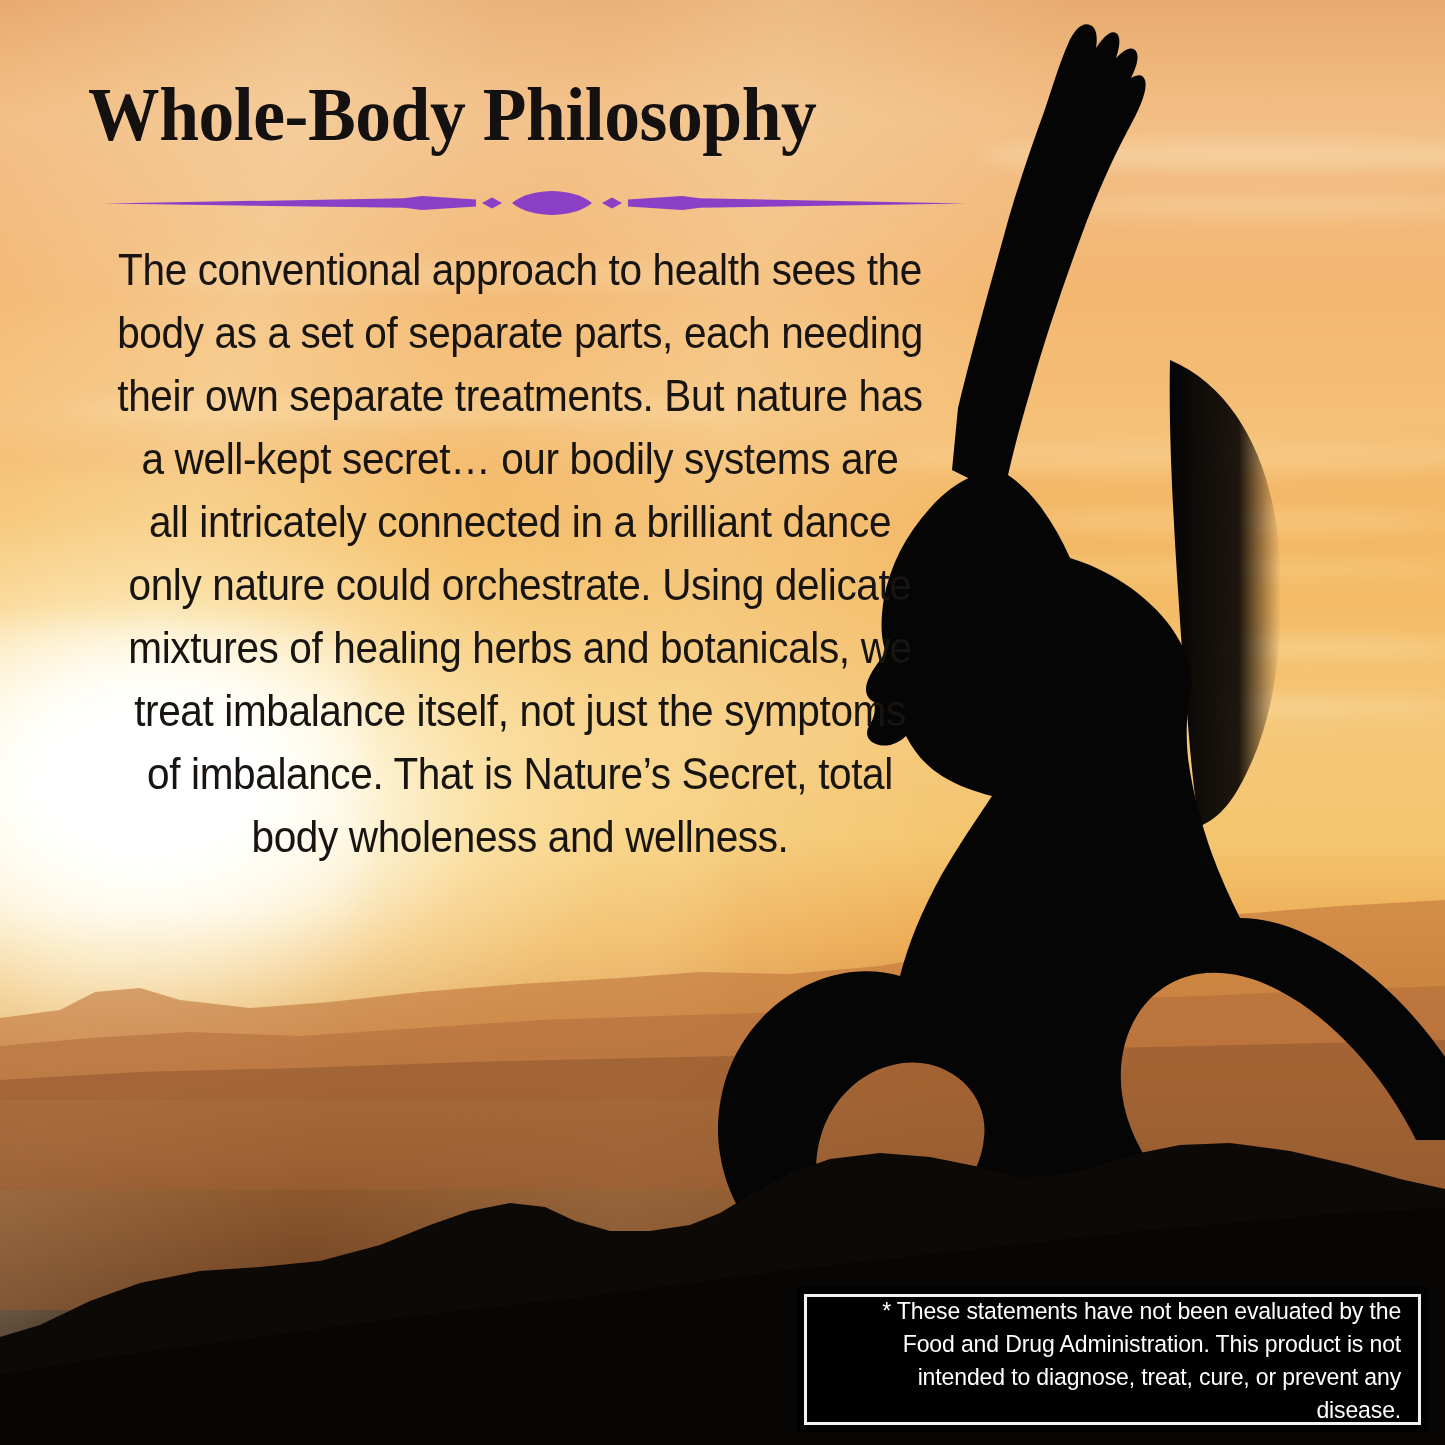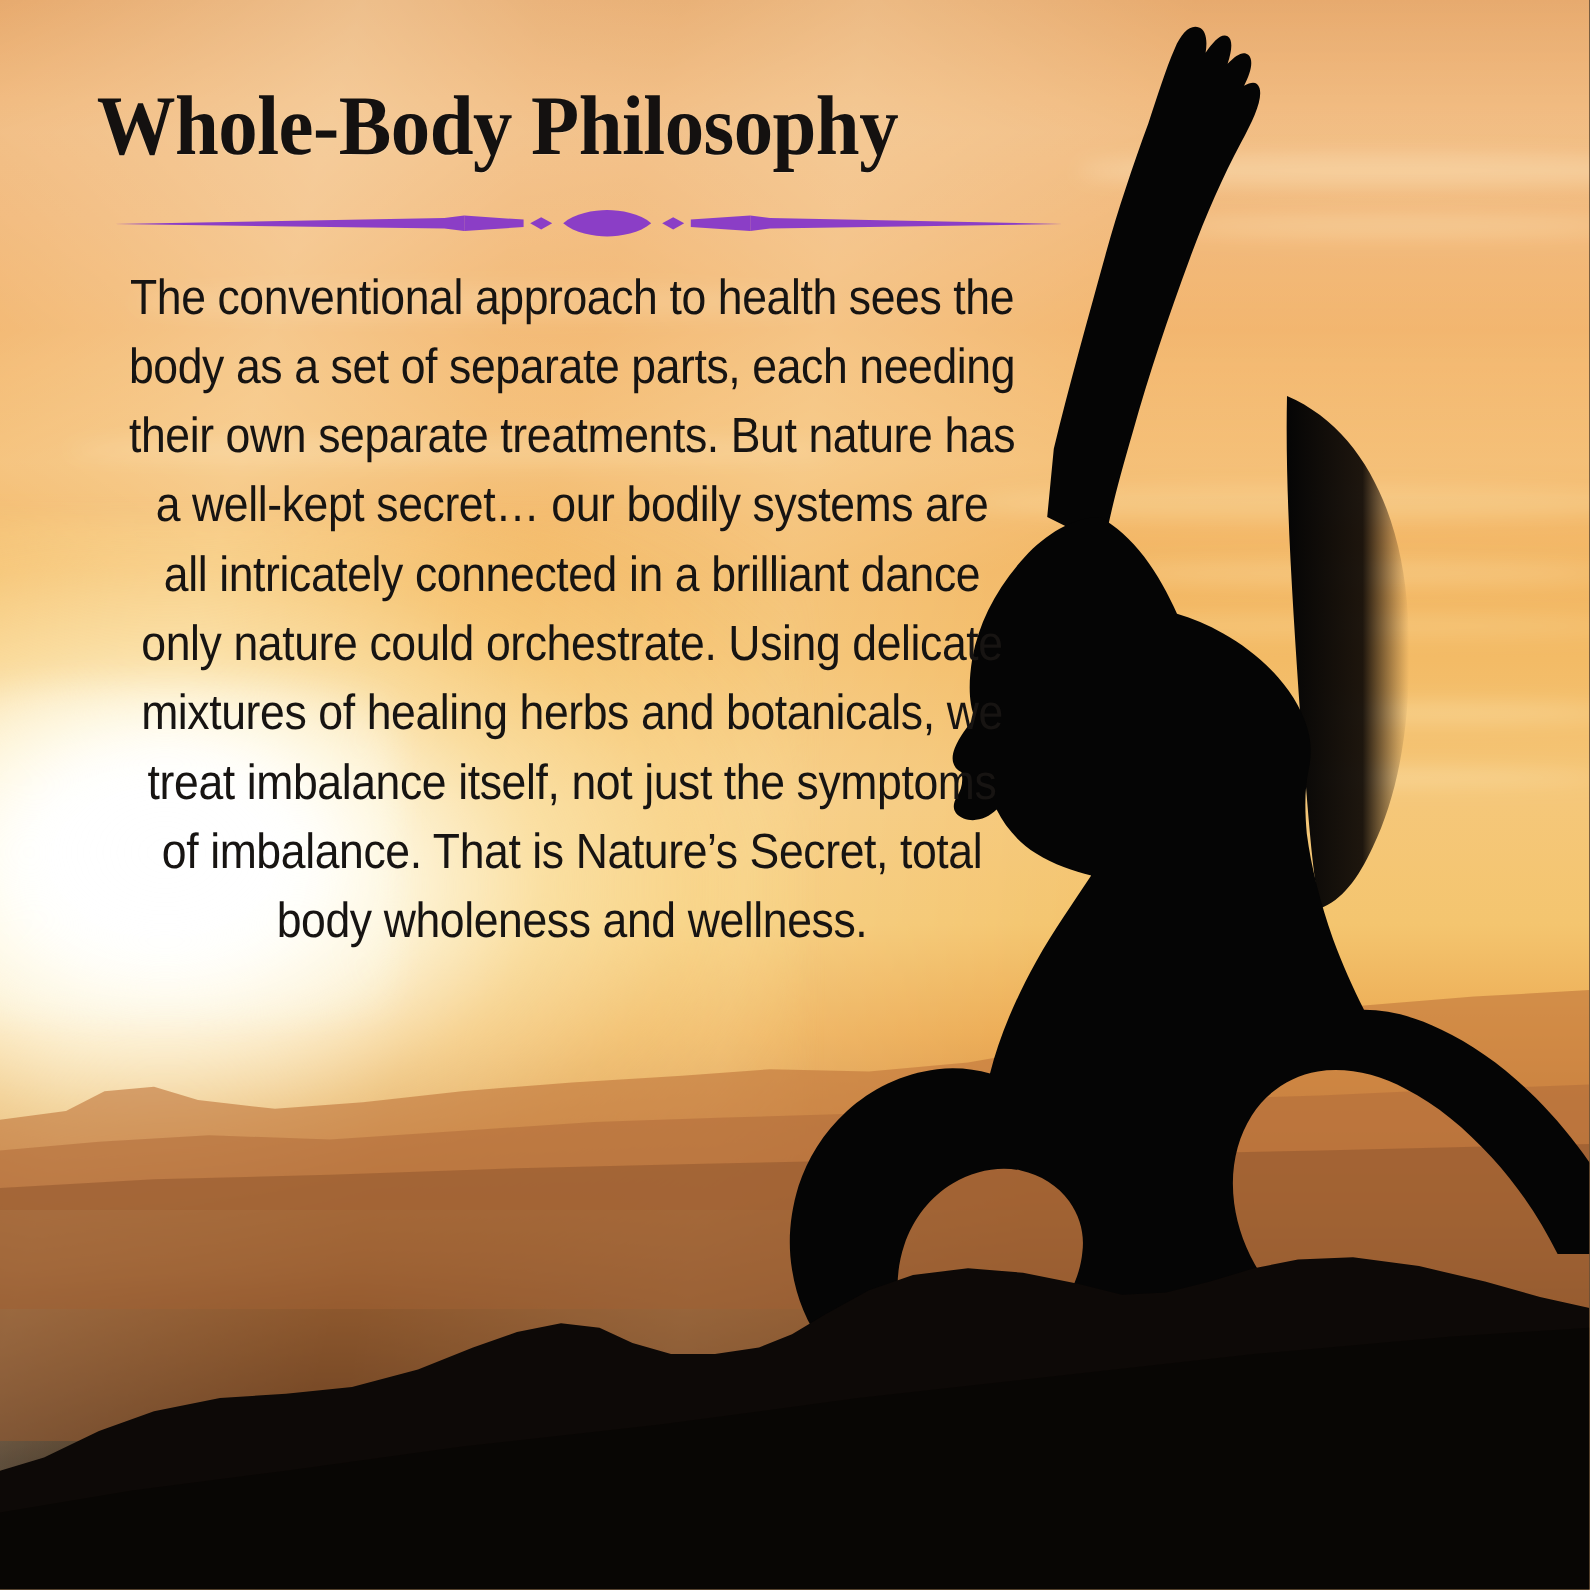--- a/index.html
+++ b/index.html
@@ -331,14 +331,19 @@
 
     <path d="M508,11.4 L518,17.0 L508,22.6 L498,17.0 Z" fill="#8B3EC6"></path>
 
     <path d="M524,13.6 L578,10.0 L578,24.0 L524,20.4 Z" fill="#8B3EC6"></path>
 
     <path d="M578,10.0 L596,12.2 L862,17.6 L596,21.8 L578,24.0 Z" fill="#8B3EC6"></path>
   </svg>
 
   <div id="body-copy">The conventional approach to health sees the body as a set of separate parts, each needing their own separate treatments. But nature has a well-kept secret… our bodily systems are all intricately connected in a brilliant dance only nature could orchestrate. Using delicate mixtures of healing herbs and botanicals, we treat imbalance itself, not just the symptoms of imbalance. That is Nature’s Secret, total body wholeness and wellness.</div>
 
+  <div id="disclaimer">
+    <div id="disclaimer-inner">
+      <div id="disclaimer-text">* These statements have not been evaluated by the Food and Drug Administration. This product is not intended to diagnose, treat, cure, or prevent any disease.</div>
+    </div>
+  </div>
 
 </div>
 
 </body></html>

